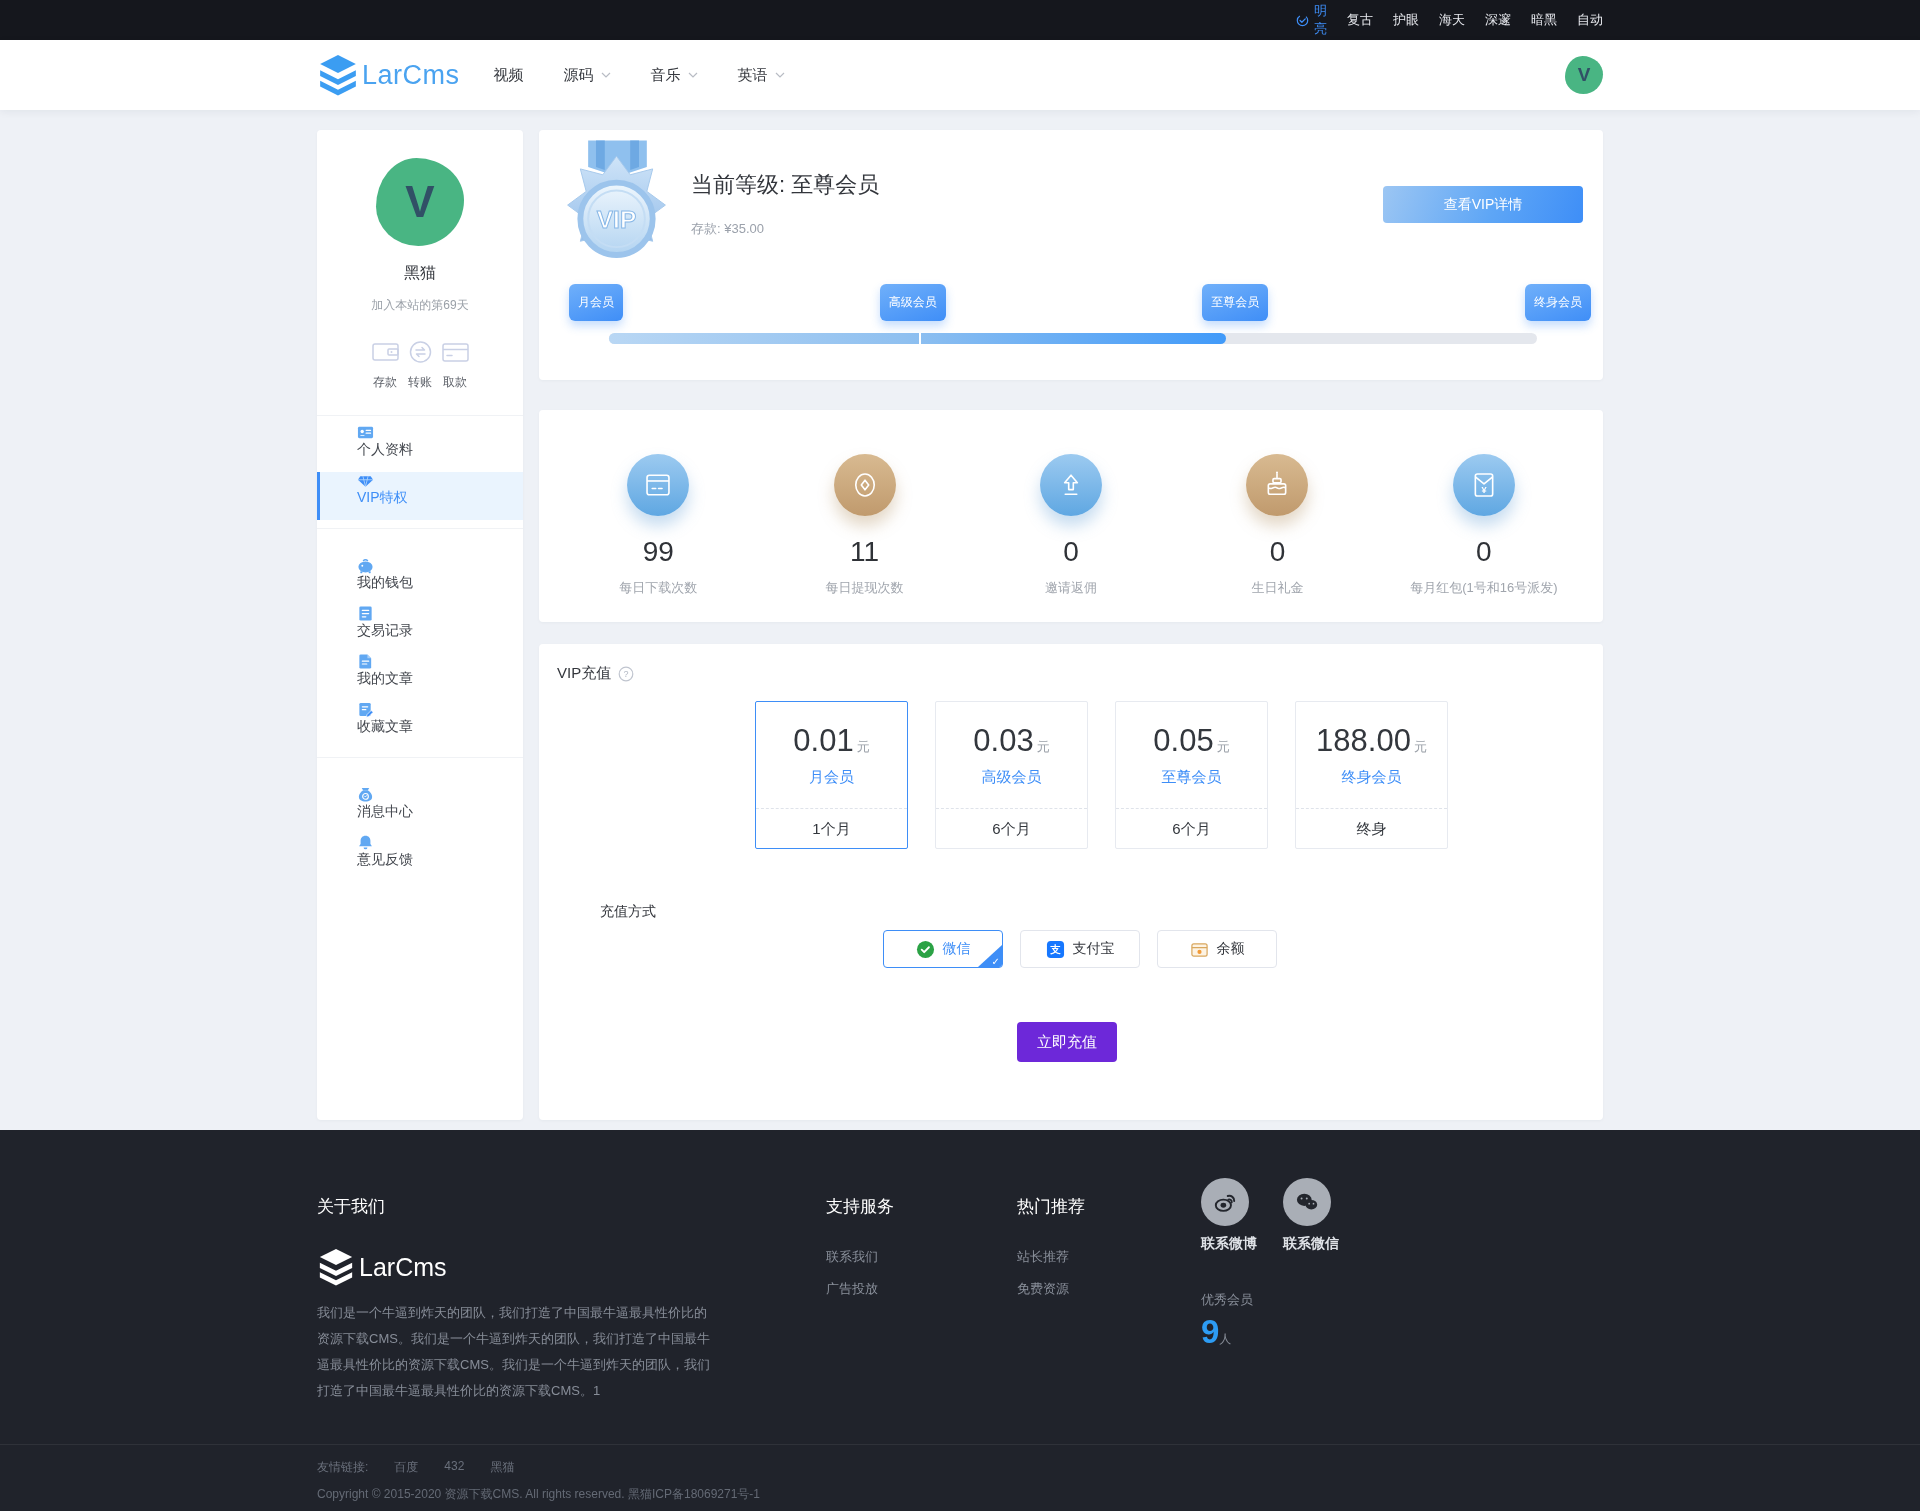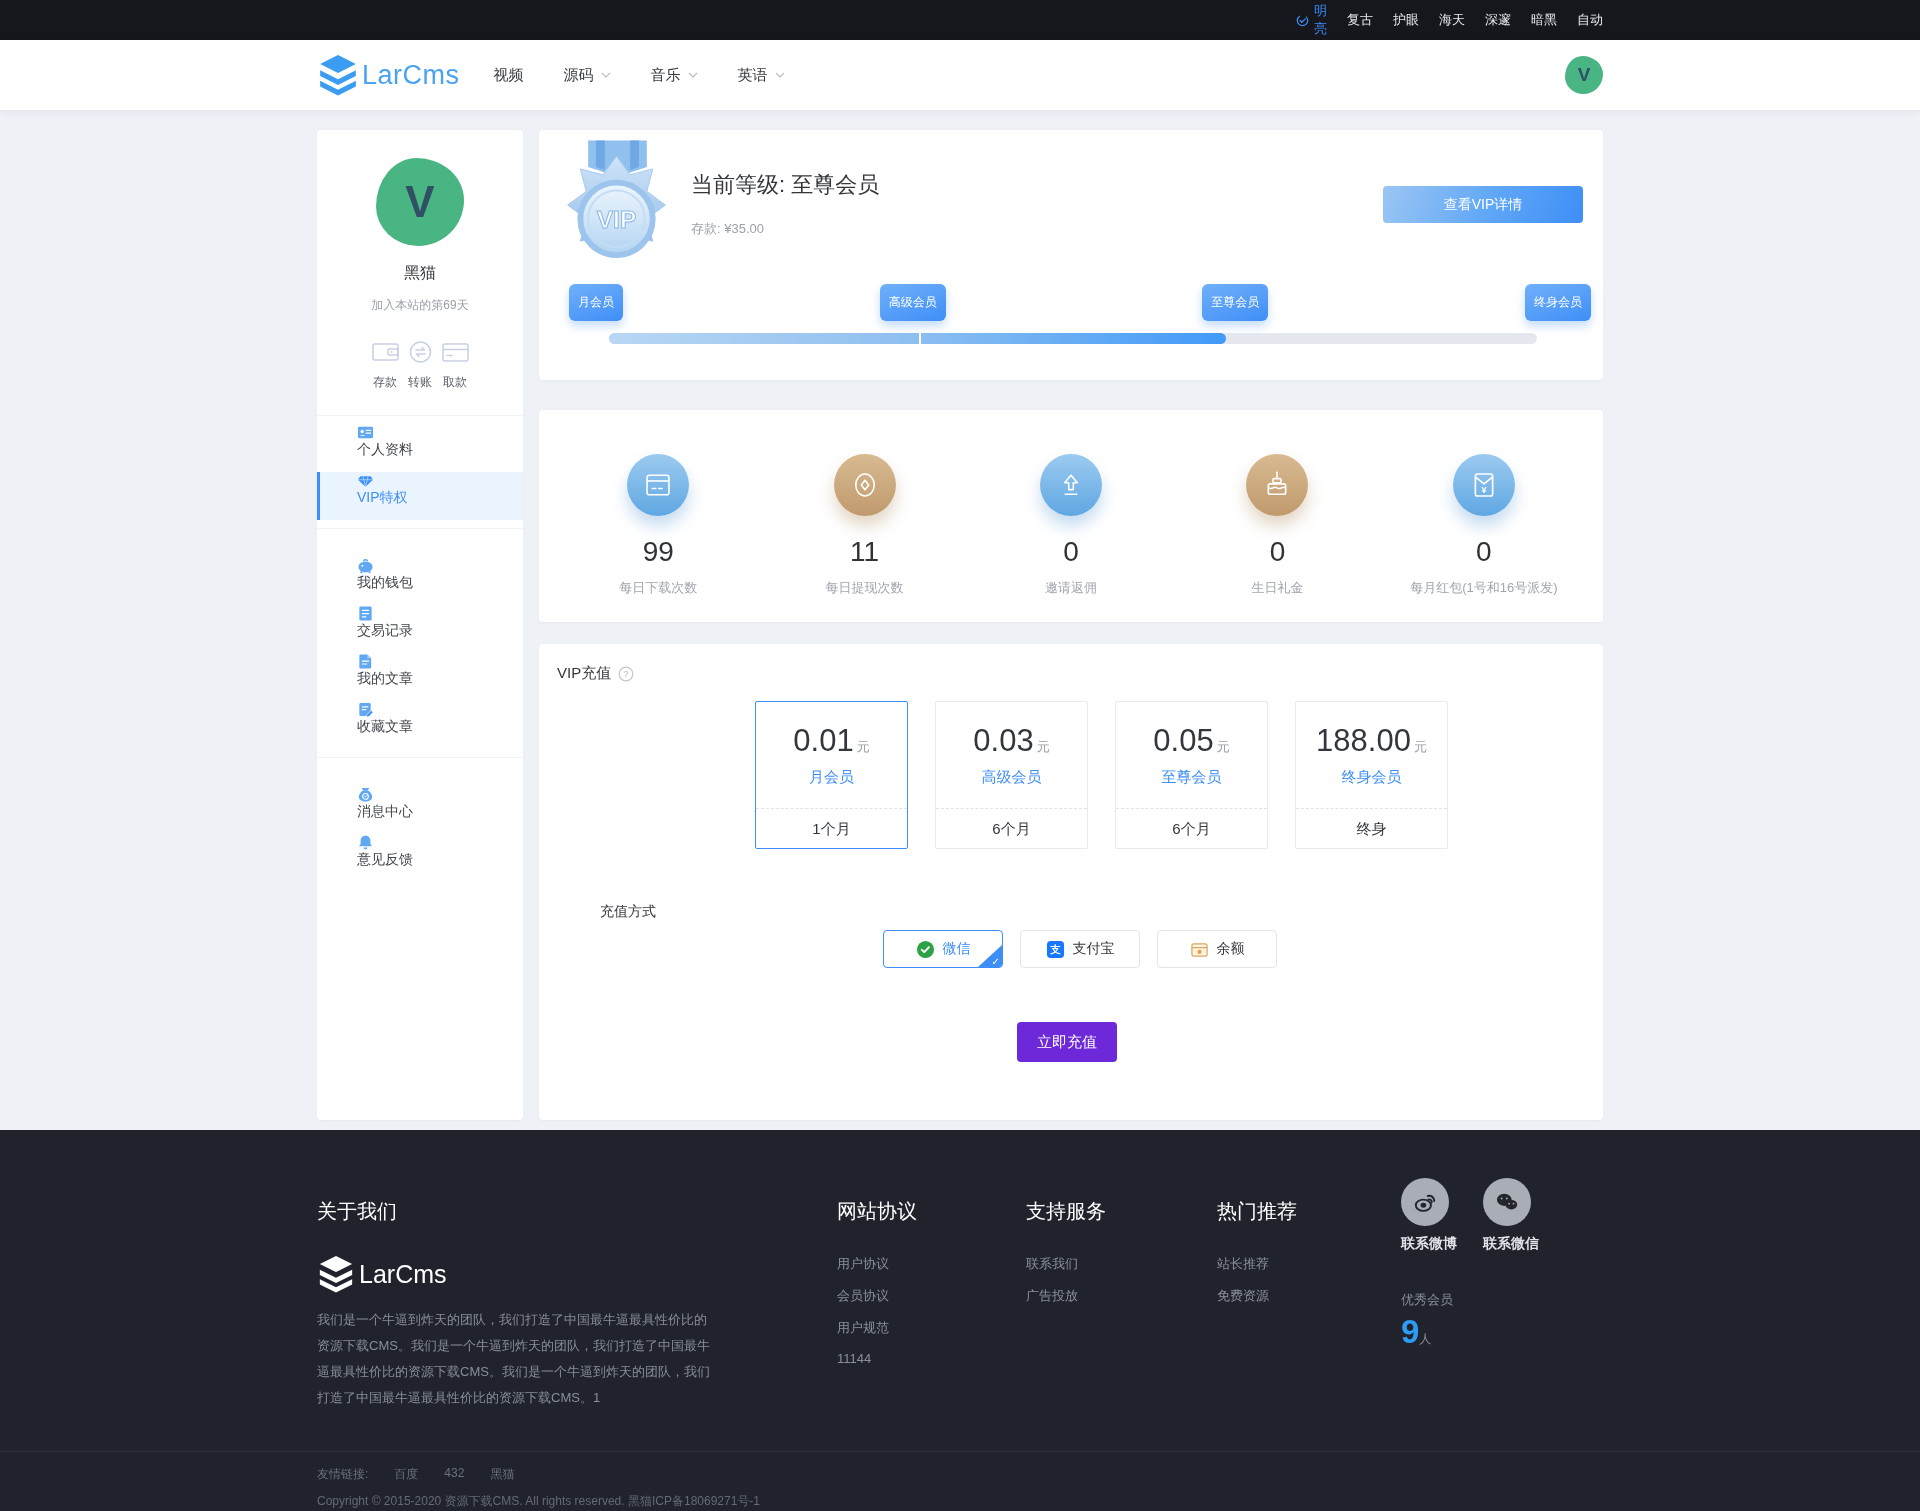--- a/index.html
+++ b/index.html
@@ -103,21 +103,21 @@
   .method-btn.selected { border-color:#3e8ef7; color:#3e8ef7; }
   .method-btn.selected::before { content:""; position:absolute; right:0; bottom:0; border-style:solid; border-width:0 0 22px 24px; border-color:transparent transparent #3e8ef7 transparent; }
   .method-btn.selected::after { content:"✓"; position:absolute; right:2px; bottom:0px; color:#fff; font-size:10px; }
   .submit-row { margin:54px 0 0 460px; }
   .submit-btn { width:100px; height:40px; background:#6d28d9; color:#fff; border:none; border-radius:4px; font-size:15px; cursor:pointer; font-family:inherit; }
 
   
   .footer { background:#20232b; margin-top:0; }
   .footer-main { padding:48px 0 40px; }
   .footer-main .container { display:flex; }
-  .f-title { font-size:20px; color:#fff; margin-bottom:30px; font-weight:normal; }
+  .f-title { font-size:17px; color:#fff; margin-bottom:30px; font-weight:normal; }
   .f-about { width:400px; }
   .f-logo { display:flex; align-items:center; color:#fff; margin-bottom:14px; }
   .f-logo svg { width:38px; height:38px; color:#fff; }
   .f-logo span { font-size:25px; margin-left:4px; }
   .f-desc { font-size:13px; color:#878d98; line-height:26px; width:398px; }
   .f-col-protocol { margin-left:120px; width:80px; }
   .f-col-support  { margin-left:109px; width:80px; }
   .f-col-hot      { margin-left:111px; width:80px; }
   .f-link { display:block; font-size:13px; color:#8a909b; margin-bottom:14px; cursor:pointer; text-decoration:none; }
   .f-contact { margin-left:104px; }
@@ -515,27 +515,20 @@
           <svg viewBox="0 0 40 40">
               <path d="M20 1l17 8.5L20 18 3 9.5z" fill="currentColor"></path>
               <path d="M3 15.5l17 8.5 17-8.5v5.5L20 29.5 3 21z" fill="currentColor"></path>
               <path d="M3 25.5L20 34l17-8.5V31L20 39.5 3 31z" fill="currentColor"></path>
             </svg>
           <span>LarCms</span>
         </div>
         <div class="f-desc">我们是一个牛逼到炸天的团队，我们打造了中国最牛逼最具性价比的资源下载CMS。我们是一个牛逼到炸天的团队，我们打造了中国最牛逼最具性价比的资源下载CMS。我们是一个牛逼到炸天的团队，我们打造了中国最牛逼最具性价比的资源下载CMS。1</div>
       </div>
 
-      <div class="f-col-protocol">
-        <h3 class="f-title">网站协议</h3>
-        <a class="f-link">用户协议</a>
-        <a class="f-link">会员协议</a>
-        <a class="f-link">用户规范</a>
-        <a class="f-link">11144</a>
-      </div>
 
       <div class="f-col-support">
         <h3 class="f-title">支持服务</h3>
         <a class="f-link">联系我们</a>
         <a class="f-link">广告投放</a>
       </div>
 
       <div class="f-col-hot">
         <h3 class="f-title">热门推荐</h3>
         <a class="f-link">站长推荐</a>

